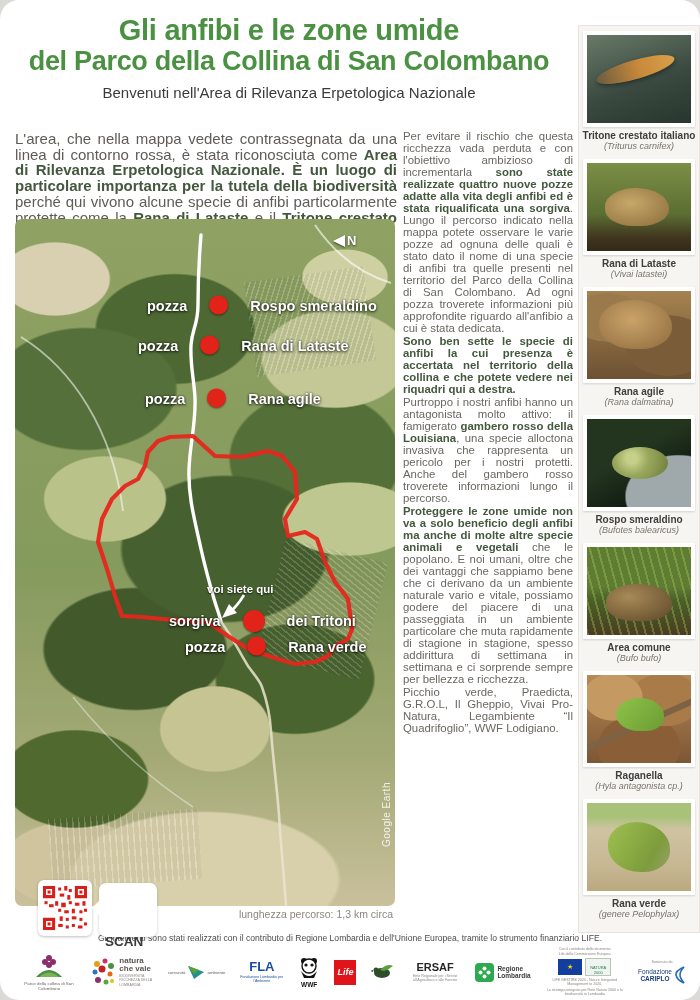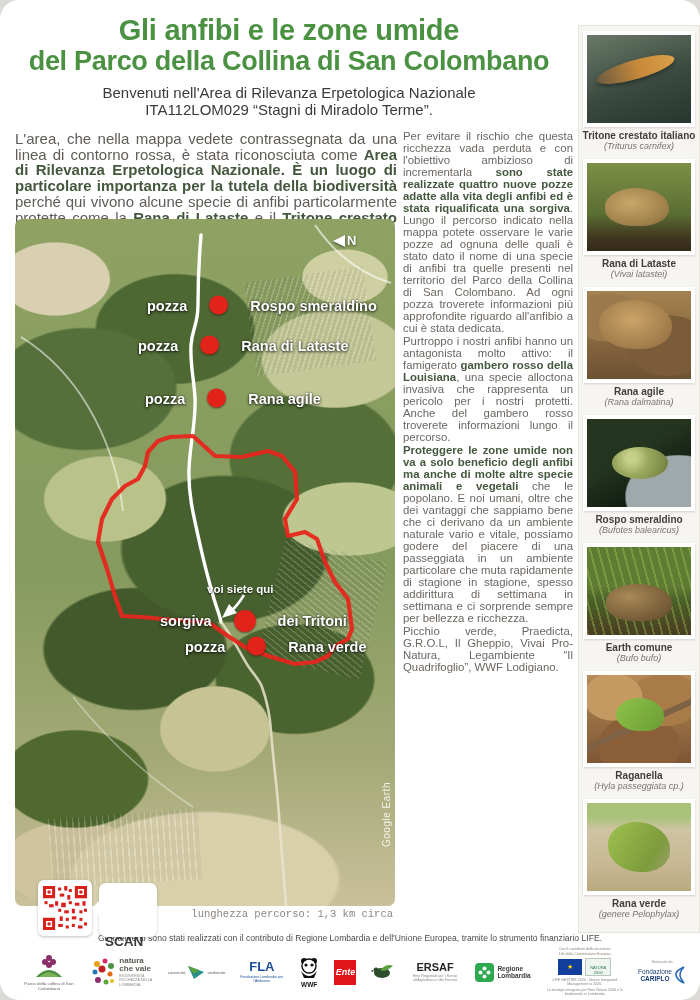--- a/index.html
+++ b/index.html
@@ -61,21 +61,21 @@
   .you-are-here{position:absolute;color:#fff;font-size:11.5px;font-weight:700;z-index:3;
         text-shadow:0 1px 2px rgba(0,0,0,.8);white-space:nowrap;}
   .north{position:absolute;left:318px;top:14px;display:flex;align-items:center;gap:2px;color:#fff;
         font-weight:800;font-size:13px;z-index:3;filter:drop-shadow(0 1px 1px rgba(0,0,0,.6));}
   .north .tri{width:0;height:0;border-top:6px solid transparent;border-bottom:6px solid transparent;
         border-right:12px solid #fff;}
   .ge-watermark{position:absolute;right:-24px;bottom:86px;transform:rotate(-90deg);
         color:rgba(255,255,255,.85);font-size:10px;letter-spacing:.5px;z-index:3;}
 
   .length-note{position:absolute;left:15px;top:908px;width:378px;text-align:right;
-        font-size:10.5px;color:#8b8680;font-family:Liberation Mono, monospace;}
+        font-size:10.5px;color:#8b8680;}
 
   
   .qr-card{position:absolute;left:38px;top:880px;width:54px;height:56px;background:#fff;border-radius:6px;
         box-shadow:0 1px 3px rgba(0,0,0,.25);display:flex;align-items:center;justify-content:center;z-index:4;}
   .scan-bubble{position:absolute;left:99px;top:883px;width:58px;height:54px;background:#fff;border-radius:7px;
         box-shadow:0 1px 3px rgba(0,0,0,.2);padding:4px 6px;box-sizing:border-box;z-index:4;}
   .scan-bubble:before{content:"";position:absolute;left:-5px;top:20px;width:10px;height:10px;background:#fff;
         transform:rotate(45deg);}
   .scan-line{font-size:13.5px;font-weight:800;color:#3c3b39;line-height:14.5px;margin-top:48px;}
   .scan-sub{font-size:7px;font-weight:700;color:#3c3b39;margin-top:3px;}
@@ -149,28 +149,28 @@
 
 <div id="poster">
 
   <div class="header">
     <div class="title">
       <span class="l1">Gli anfibi e le zone umide</span>
       <span class="l2">del Parco della Collina di San Colombano</span>
     </div>
     <div class="subtitle">
       <div>Benvenuti nell'Area di Rilevanza Erpetologica Nazionale</div>
-      <div>ITA112LOM029 “Stagni di Miradolo Terme”.</div>
     </div>
   </div>
 
   <div class="intro"><span>L'area, che nella mappa vedete contrassegnata da una linea di contorno rossa, è stata riconosciuta come </span><span class="seg-b">Area di Rilevanza Erpetologica Nazionale. È un luogo di particolare importanza per la tutela della biodiversità</span><span> perché qui vivono alcune specie di anfibi particolarmente protette come la </span><span class="seg-b">Rana di Lataste</span><span> e il </span><span class="seg-b">Tritone crestato italiano</span><span>.</span></div>
 
   <div class="rightcol">
     <p><span>Per evitare il rischio che questa ricchezza vada perduta e con l'obiettivo ambizioso di incrementarla </span><span class="seg-b">sono state realizzate quattro nuove pozze adatte alla vita degli anfibi ed è stata riqualificata una sorgiva</span><span>. Lungo il percorso indicato nella mappa potete osservare le varie pozze ad ognuna delle quali è stato dato il nome di una specie di anfibi tra quelle presenti nel territorio del Parco della Collina di San Colombano. Ad ogni pozza troverete informazioni più approfondite riguardo all'anfibio a cui è stata dedicata.</span></p>
+    <p><span class="seg-b">Sono ben sette le specie di anfibi la cui presenza è accertata nel territorio della collina e che potete vedere nei riquadri qui a destra.</span></p>
     <p><span>Purtroppo i nostri anfibi hanno un antagonista molto attivo: il famigerato </span><span class="seg-b">gambero rosso della Louisiana</span><span>, una specie alloctona invasiva che rappresenta un pericolo per i nostri protetti. Anche del gambero rosso troverete informazioni lungo il percorso.</span></p>
     <p><span class="seg-b">Proteggere le zone umide non va a solo beneficio degli anfibi ma anche di molte altre specie animali e vegetali</span><span> che le popolano. E noi umani, oltre che dei vantaggi che sappiamo bene che ci derivano da un ambiente naturale vario e vitale, possiamo godere del piacere di una passeggiata in un ambiente particolare che muta rapidamente di stagione in stagione, spesso addirittura di settimana in settimana e ci sorprende sempre per bellezza e ricchezza.</span></p>
     <p><span>Picchio verde, Praedicta, G.R.O.L, Il Gheppio, Vivai Pro-Natura, Legambiente “Il Quadrifoglio”, WWF Lodigiano.</span></p>
   </div>
 
   <div class="map">
     <div class="vines v1"></div>
     <div class="vines v2"></div>
     <div class="vines v3"></div>
 
@@ -211,21 +211,21 @@
       <span>pozza</span>
       <span class="mdot"></span>
       <span>Rana di Lataste</span>
     </div>
     <div class="mlabel" style="left:130px;top:179px">
       <span>pozza</span>
       <span class="mdot"></span>
       <span>Rana agile</span>
     </div>
     <div class="you-are-here" style="left:192px;top:364px">voi siete qui</div>
-    <div class="mlabel" style="left:145px;top:402px">
+    <div class="mlabel" style="left:154px;top:402px">
       <span>sorgiva</span>
       <span class="mdot big"></span>
       <span>dei Tritoni</span>
     </div>
     <div class="mlabel" style="left:170px;top:427px">
       <span>pozza</span>
       <span class="mdot"></span>
       <span>Rana verde</span>
     </div>
 
@@ -313,31 +313,31 @@
       <div class="caption">
         <div class="cap-name">Rospo smeraldino</div>
         <div class="cap-latin">(Bufotes balearicus)</div>
       </div>
     </div>
     <div class="card">
       <div class="photo-frame">
         <div class="photo art-comune"></div>
         </div>
       <div class="caption">
-        <div class="cap-name">Earth comune</div>
+        <div class="cap-name">Area comune</div>
         <div class="cap-latin">(Bufo bufo)</div>
       </div>
     </div>
     <div class="card">
       <div class="photo-frame">
         <div class="photo art-raganella"></div>
         </div>
       <div class="caption">
         <div class="cap-name">Raganella</div>
-        <div class="cap-latin">(Hyla passeggiata cp.)</div>
+        <div class="cap-latin">(Hyla antagonista cp.)</div>
       </div>
     </div>
     <div class="card">
       <div class="photo-frame">
         <div class="photo art-verde"></div>
         </div>
       <div class="caption">
         <div class="cap-name">Rana verde</div>
         <div class="cap-latin">(genere Pelophylax)</div>
       </div>
@@ -399,21 +399,21 @@
         <circle cx="11" cy="9" r="7" fill="#fff" stroke="#111" stroke-width="1.4"></circle>
         <circle cx="8" cy="8" r="1.6" fill="#111"></circle>
           <circle cx="14" cy="8" r="1.6" fill="#111"></circle>
         <path d="M3 14 Q11 24 19 14 L16 21 H6 Z" fill="#111"></path>
       </svg>
       <div class="wwf-t">WWF</div>
     </div>
 
     <div class="logo">
       <div class="lipu-box">
-        <span>Ente</span>
+        <span>Life</span>
       </div>
     </div>
 
     <div class="logo">
       <svg width="24" height="22" viewBox="0 0 24 22">
         <ellipse cx="11" cy="12" rx="8" ry="5" fill="#2e4d2a"></ellipse>
         <path d="M9 9 Q16 2 22 5 Q17 9 13 10 Z" fill="#59a13a"></path>
         <circle cx="5" cy="9" r="2.5" fill="#2e4d2a"></circle>
           <path d="M2 9 L-1 10 L2 11 Z" fill="#2e4d2a"></path>
       </svg>

